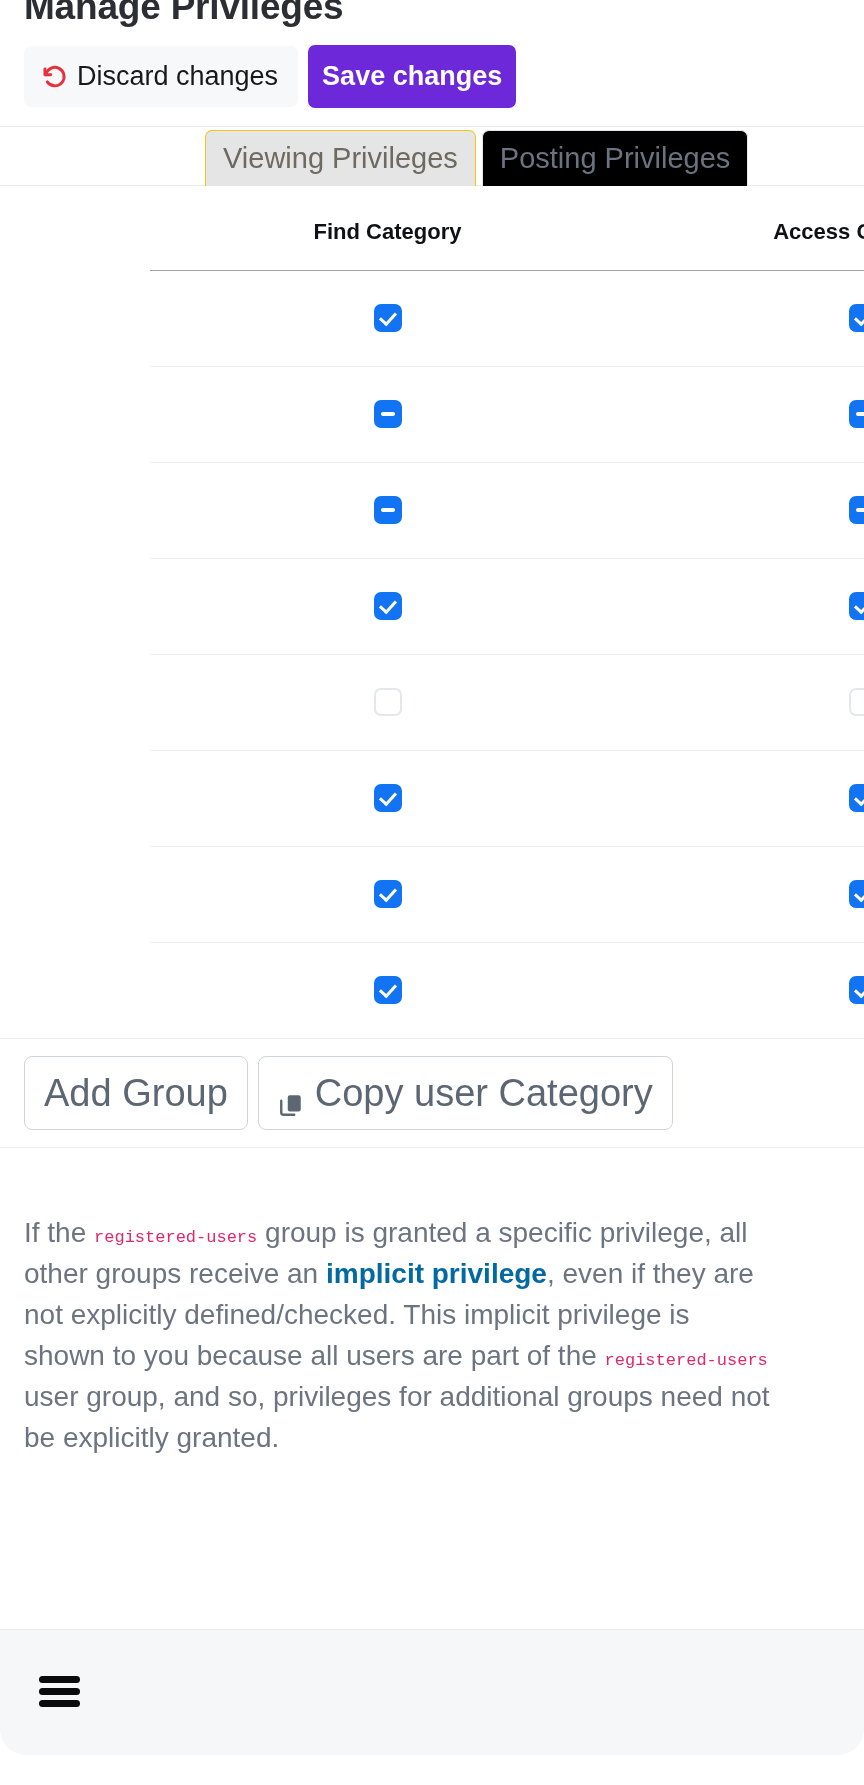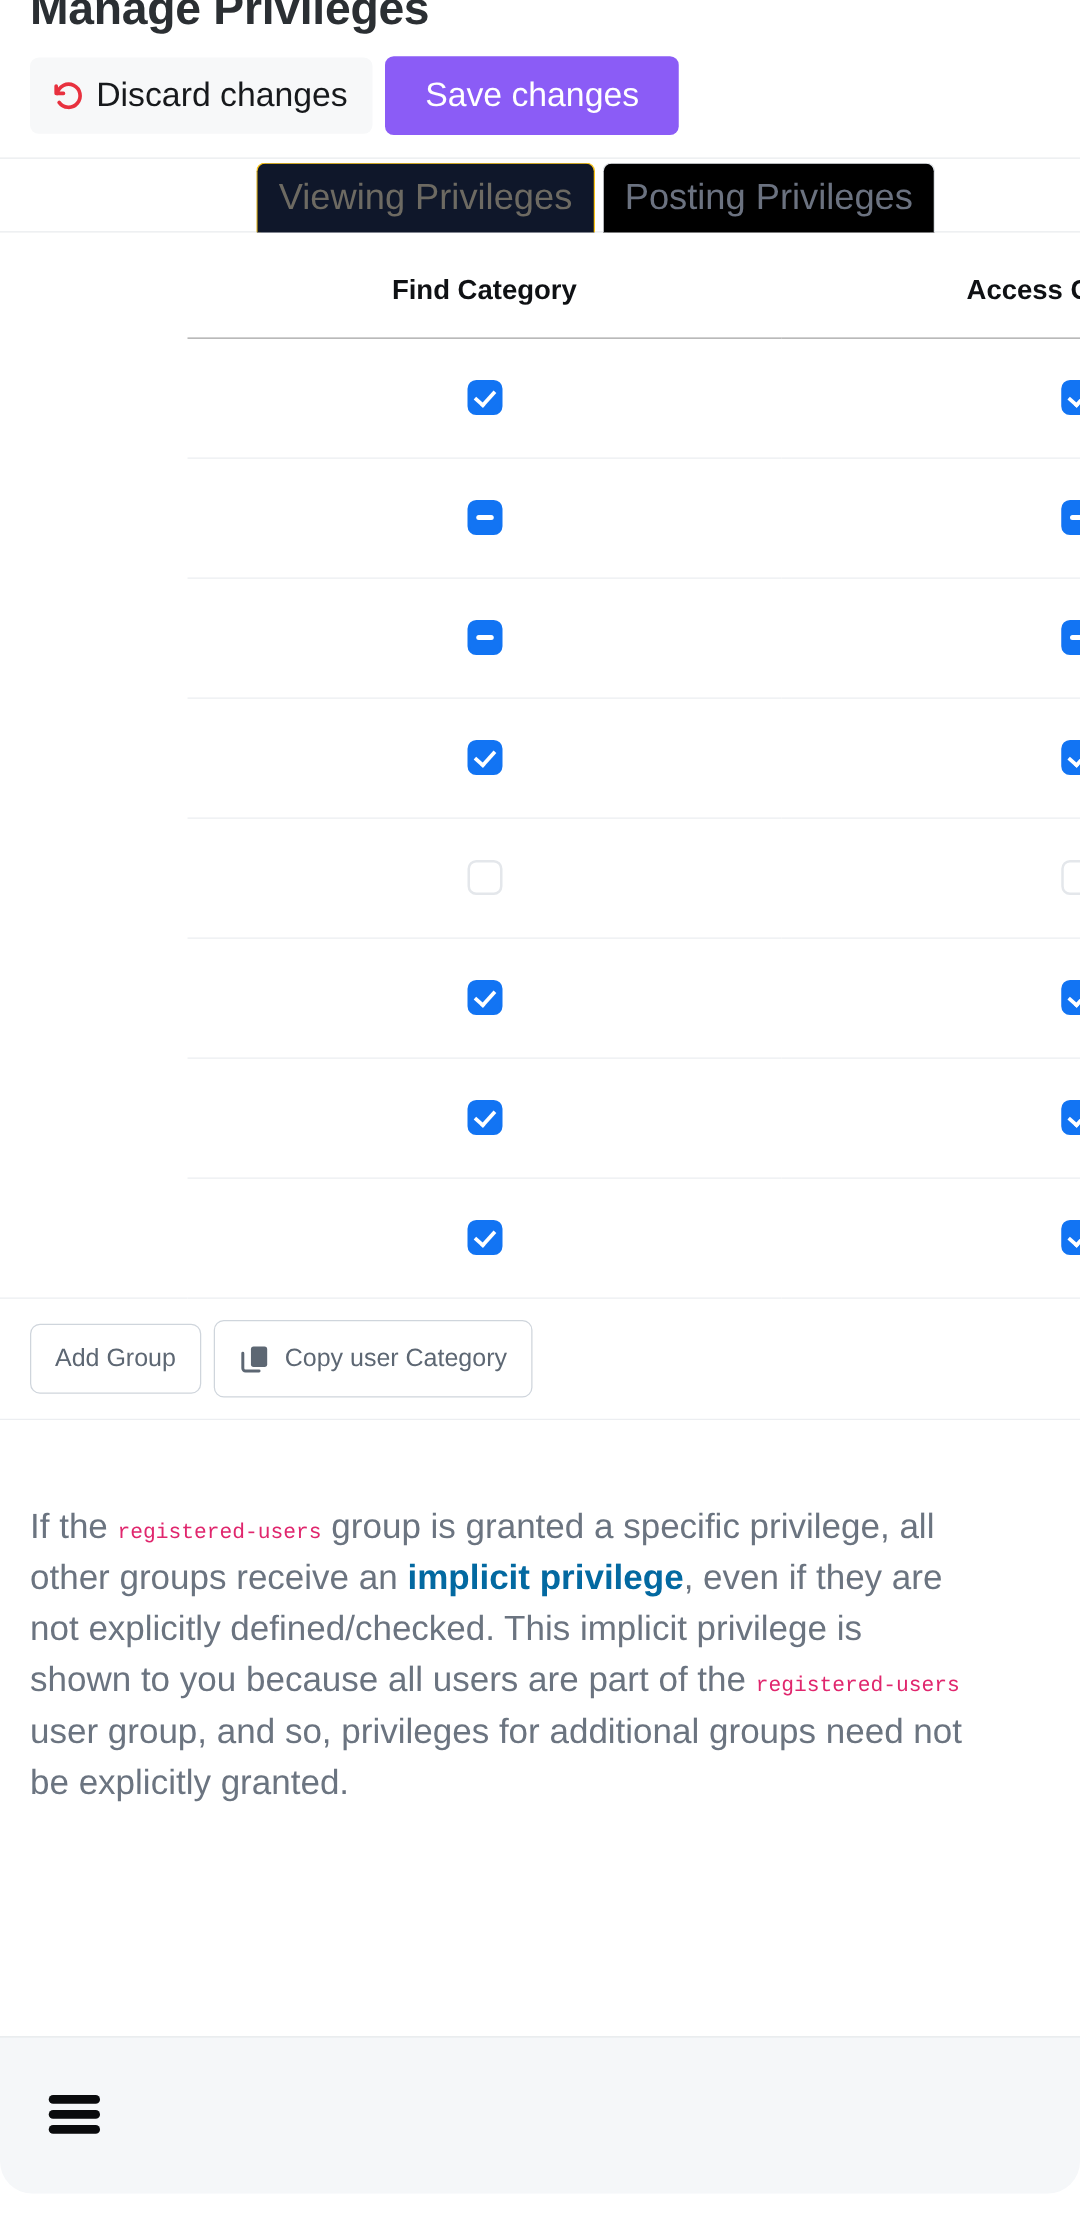--- a/index.html
+++ b/index.html
@@ -67,25 +67,25 @@
 
   .btn-discard {
     background: #f7f8f9;
     border: none;
     color: #17191c;
     padding: 17px 20px 17px 17px;
     font-weight: 400;
   }
 
   .btn-save {
-    background: #8b5cf6;
+    background: #6d28d9;
     border: none;
     color: #ffffff;
-    padding: 18px 32px;
-    font-weight: 400;
+    padding: 18px 14px;
+    font-weight: 700;
   }
 
   .undo-icon {
     display: inline-block;
     width: 27px;
     height: 27px;
     flex: 0 0 auto;
   }
 
   
@@ -113,21 +113,21 @@
     box-sizing: border-box;
     cursor: pointer;
     color: #6b7280;
     background: #000000;
     border: 1px solid #e2e5e9;
     border-bottom: none;
     position: relative;
     top: 1px;
   }
   .tab.active {
-    background: #0f172a;
+    background: #e5e5e5;
     border-color: #f9c316;
     color: #6d6a62;
   }
 
   
   .priv-table {
     width: 1100px;
     border-collapse: collapse;
     table-layout: fixed;
   }
@@ -195,27 +195,27 @@
   
   .btn-row {
     display: flex;
     align-items: center;
     gap: 10px;
     padding: 17px 0 17px 24px;
     border-bottom: 1px solid #eceef1;
   }
   .ghost-btn {
     display: inline-flex;
-    align-items: center;
+    align-items: flex-end;
     gap: 11px;
     background: #ffffff;
     border: 1px solid #cfd5dc;
     border-radius: 8px;
     color: #5d6773;
-    font-size: 20px;
+    font-size: 38px;
     line-height: 1;
     padding: 17px 19px;
     white-space: nowrap;
     cursor: pointer;
     box-sizing: border-box;
     font-family: "Liberation Sans", sans-serif;
   }
   .copy-icon {
     display: inline-block;
     width: 26px;

